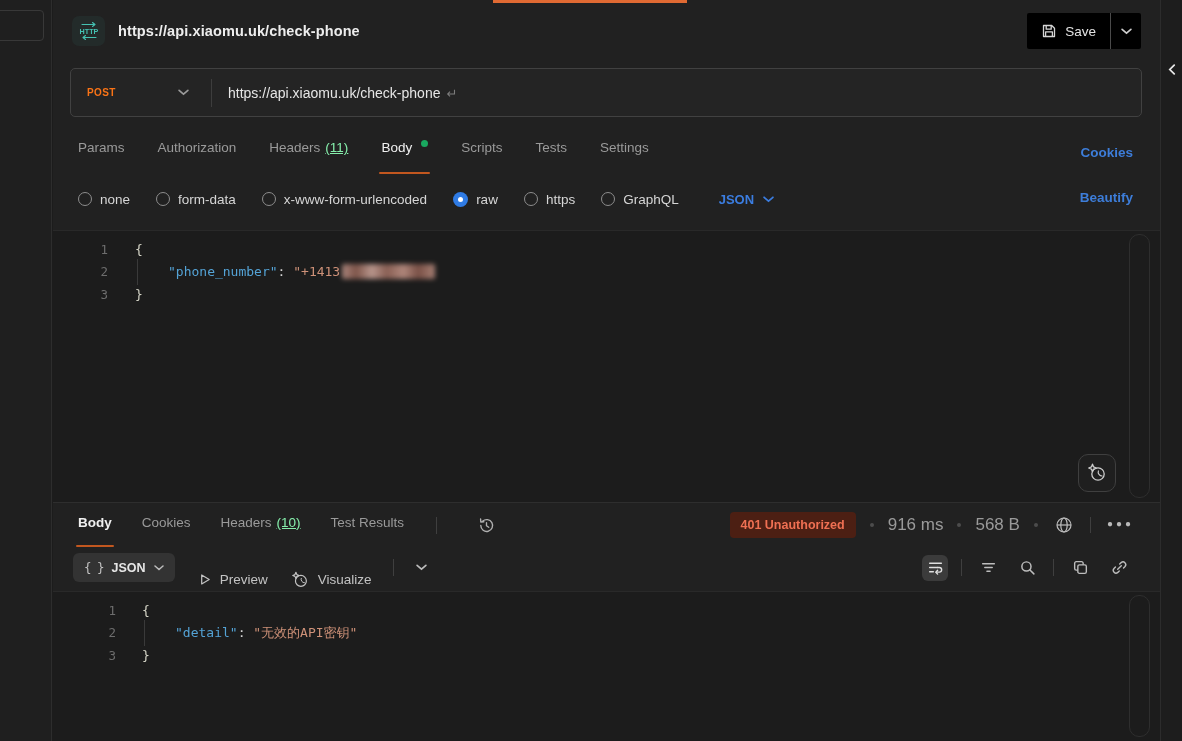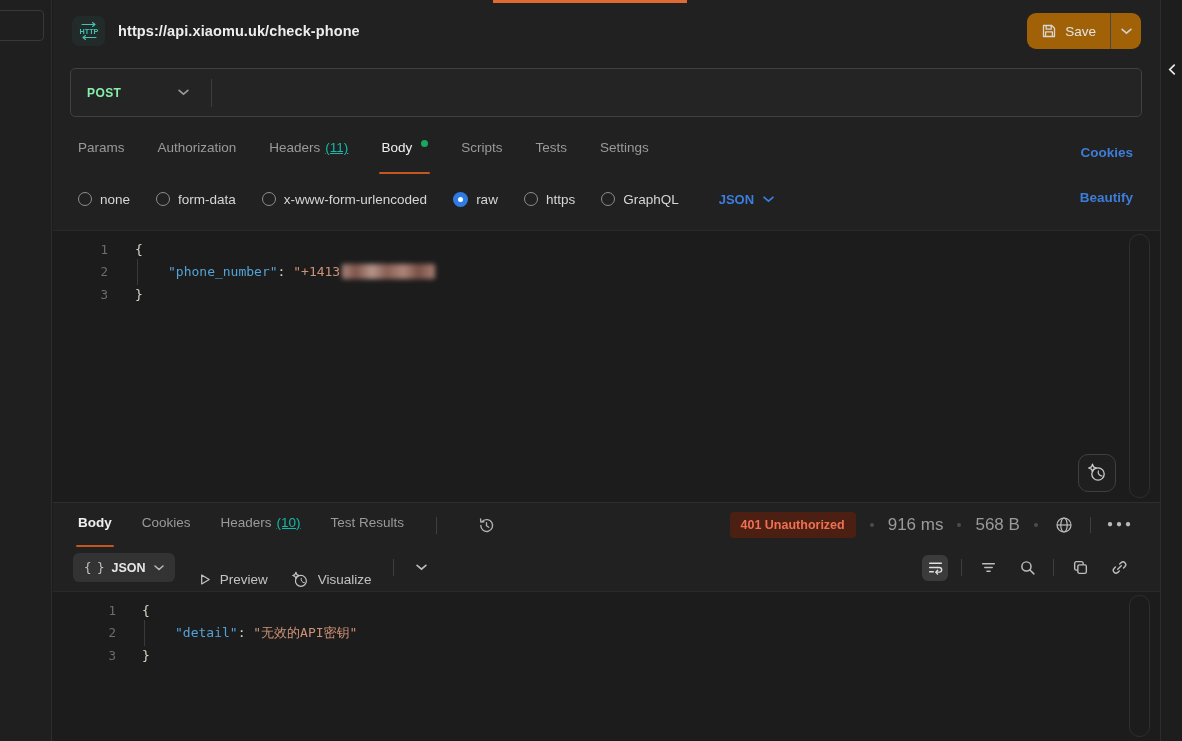--- a/index.html
+++ b/index.html
@@ -14,44 +14,44 @@
   
   .main { position:absolute; left:53px; right:22px; top:0; bottom:0; background:#212121; }
 
   .top-tab-indicator { position:absolute; left:493px; top:0; width:194px; height:3px; background:#e06a33; z-index:5; }
 
   
   .topbar { position:absolute; left:0; right:0; top:0; height:62px; display:flex; align-items:center; padding:12px 19px; }
   .http-badge { width:33px; height:30px; background:#232b2a; border-radius:7px; display:flex; align-items:center; justify-content:center; flex:none; }
   .req-title { margin-left:13px; font-size:14.5px; font-weight:700; color:#ededed; letter-spacing:.1px; }
   .topbar-spacer { flex:1; }
-  .save-btn { height:36px; background:#a16207; border-radius:9px; display:flex; align-items:center; color:#e3e3e3; cursor:pointer; }
+  .save-btn { height:36px; background:#000000; border-radius:2px; display:flex; align-items:center; color:#e3e3e3; cursor:pointer; }
   .save-main { display:flex; align-items:center; gap:8px; padding:0 14px; font-size:13.5px; }
   .save-divider { width:1px; height:36px; background:#4a4a4a; }
   .save-caret { width:30px; display:flex; align-items:center; justify-content:center; height:36px; }
 
   
   .request-row { position:absolute; left:17px; right:18px; top:68px; height:49px; display:flex; gap:11px; }
   .url-box { flex:1; border:1px solid #414141; border-radius:5px; background:#242424; display:flex; align-items:center; }
   .method-select { width:140px; display:flex; align-items:center; justify-content:space-between; padding:0 22px 0 16px; cursor:pointer; flex:none; }
-  .method-label { color:#86efac; font-weight:700; font-size:12px; letter-spacing:.4px; }
+  .method-label { color:#f97316; font-weight:700; font-size:10px; letter-spacing:.4px; }
   .url-divider { width:1px; height:28px; background:#3d3d3d; }
   .url-input { flex:1; padding-left:16px; font-size:14px; color:#e6e6e6; white-space:nowrap; overflow:hidden; }
   .return-glyph { color:#7c7c7c; margin-left:6px; font-size:13px; }
   .send-btn { width:126px; background:#0c6be2; border-radius:5px; display:flex; align-items:center; color:#fff; cursor:pointer; flex:none; }
   .send-label { flex:1; text-align:center; font-size:15px; font-weight:700; }
   .send-divider { width:1px; height:47px; background:rgba(255,255,255,.28); }
   .send-caret { width:32px; display:flex; align-items:center; justify-content:center; }
 
   
   .tabs-row { position:absolute; left:25px; top:138px; height:36px; display:flex; gap:33px; align-items:stretch; }
   .tab { position:relative; display:flex; gap:5px; padding:2px 0 12px; color:#9a9a9a; font-size:13.5px; cursor:pointer; }
   .tab.active { color:#f0f0f0; }
   .tab.active::after { content:""; position:absolute; left:-2px; right:-2px; bottom:0; height:2.5px; border-radius:2px; background:#c2571f; }
-  .tab-count { color:#14b8a6;text-decoration:underline; }
+  .tab-count { color:#86efac;text-decoration:underline; }
   .tab-dot { width:7px; height:7px; border-radius:50%; background:#19a85f; margin-left:4px; }
   .cookies-link { position:absolute; right:27px; top:145px; color:#3d7dd9; font-weight:700; font-size:13.5px; cursor:pointer; }
 
   
   .modes-row { position:absolute; left:25px; top:186px; height:26px; display:flex; gap:26px; align-items:center; }
   .mode { display:flex; align-items:center; gap:8px; cursor:pointer; }
   .radio { width:14px; height:14px; border-radius:50%; border:1.5px solid #8d8d8d; flex:none; }
   .radio.on { border:none; background:#2f7be4; position:relative; width:15px; height:15px; }
   .radio.on::after { content:""; position:absolute; left:5px; top:5px; width:5px; height:5px; border-radius:50%; background:#fff; }
   .mode-label { color:#d6d6d6; font-size:13.5px; }
@@ -156,20 +156,21 @@
 
     <div class="request-row">
       <div class="url-box">
         <div class="method-select">
           <span class="method-label">POST</span>
           <svg width="11" height="7" viewBox="0 0 10 6" fill="none" stroke="#9a9a9a" stroke-width="1.5" stroke-linecap="round">
               <path d="M1 1l4 3.5L9 1"></path>
             </svg>
         </div>
         <div class="url-divider"></div>
+        <div class="url-input"><span>https://api.xiaomu.uk/check-phone</span><span class="return-glyph">↵</span></div>
       </div>
     </div>
 
     <div class="tabs-row" id="req-tabs">
         <div class="tab">
           <span class="tab-label">Params</span>
         </div>
         <div class="tab">
           <span class="tab-label">Authorization</span>
         </div>

